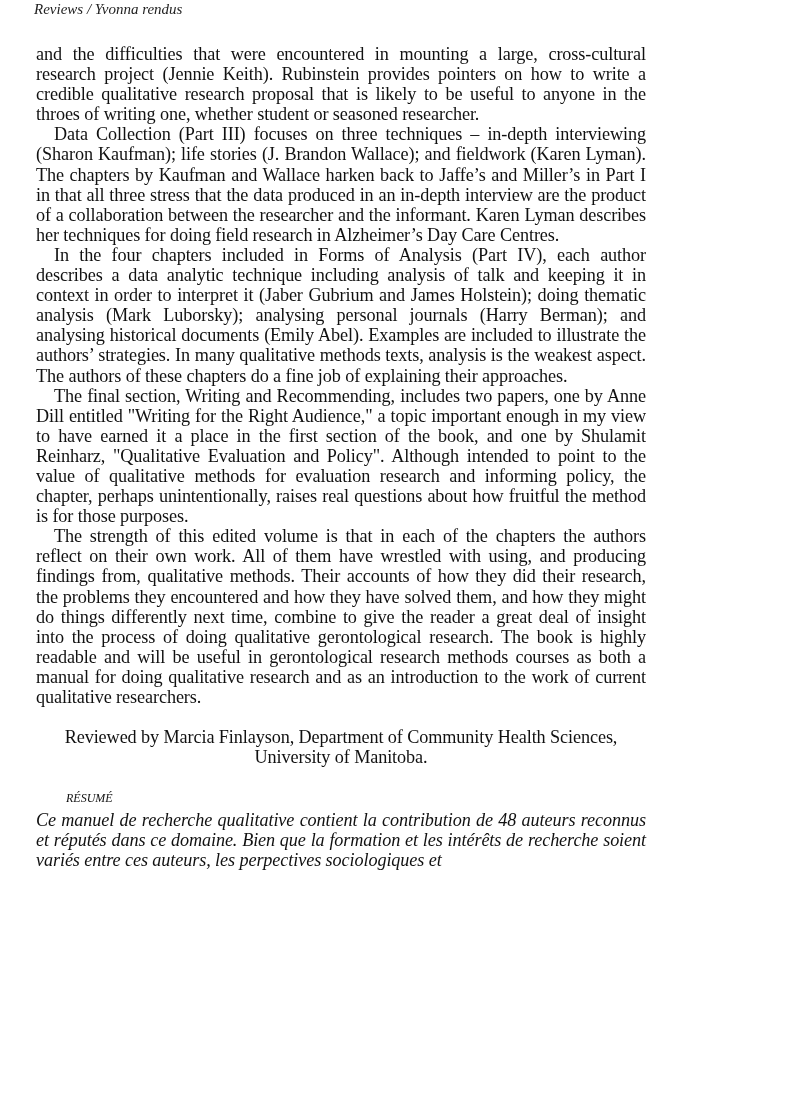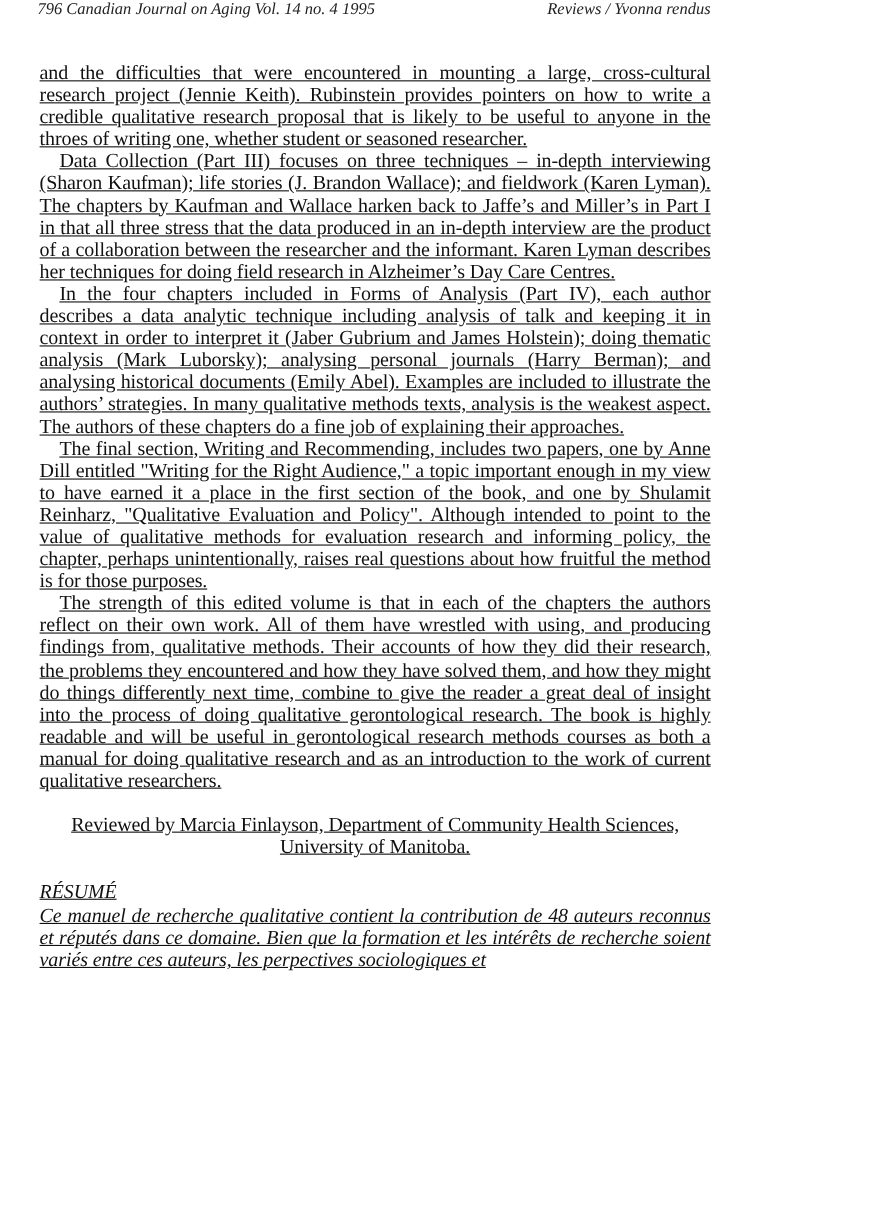--- a/index.html
+++ b/index.html
@@ -8,48 +8,47 @@
       color: #111111;
       font-family: "DejaVu Serif", "Liberation Serif", serif;
     }
     .running-head {
       position: absolute; top: 0px; left: 34px; width: 612px; height: 18px;
       font-family: "Liberation Serif", serif; font-style: italic;
       font-size: 15px; line-height: 18px; color: #222;
       display: flex; justify-content: space-between;
     }
     .page {
-      position: absolute; left: 36px; top: 56px; width: 610px; text-decoration: underline;
+      position: absolute; left: 36px; top: 44px; width: 610px;
     }
     .para {
       font-family: "Liberation Serif", serif;
       font-size: 18.2px; line-height: 20.1px;
       text-align: justify; margin: 0;
       hyphens: manual;
       letter-spacing: -0.1px;
     }
     .para.indent { text-indent: 18px; }
     .citation { margin-top: 89px; }
     .reviewer { margin-top: 20px; text-align: center; }
     .resume-heading {
       margin-top: 21px;
       font-family: "Liberation Serif", serif; font-style: italic;
-      font-size: 18px; line-height: 20px;
+      font-size: 12px; line-height: 20px; margin-left: 30px;
     }
     .resume-text {
       margin-top: 2px;
       font-style: italic;
     }
     b { font-weight: bold; }
   </style>
 </head>
 <body>
 
 <div class="running-head">
-  <span>796  Canadian Journal on Aging Vol. 14 no. 4 1995</span>
   <span>Reviews / Yvonna rendus</span>
 </div>
 
 <div class="page">
   <p class="para">and the difficulties that were encountered in mounting a large, cross-cultural research project (Jennie Keith). Rubinstein provides pointers on how to write a credible qualitative research proposal that is likely to be useful to anyone in the throes of writing one, whether student or seasoned researcher.</p>
   <p class="para indent">Data Collection (Part III) focuses on three techniques – in-depth interviewing (Sharon Kaufman); life stories (J. Brandon Wallace); and fieldwork (Karen Lyman). The chapters by Kaufman and Wallace harken back to Jaffe’s and Miller’s in Part I in that all three stress that the data produced in an in-depth interview are the product of a collaboration between the researcher and the informant. Karen Lyman describes her techniques for doing field research in Alzheimer’s Day Care Centres.</p>
   <p class="para indent">In the four chapters included in Forms of Analysis (Part IV), each author describes a data analytic technique including analysis of talk and keeping it in context in order to interpret it (Jaber Gubrium and James Holstein); doing thematic analysis (Mark Luborsky); analysing personal journals (Harry Berman); and analysing historical documents (Emily Abel). Examples are included to illustrate the authors’ strategies. In many qualitative methods texts, analysis is the weakest aspect. The authors of these chapters do a fine job of explaining their approaches.</p>
   <p class="para indent">The final section, Writing and Recommending, includes two papers, one by Anne Dill entitled "Writing for the Right Audience," a topic important enough in my view to have earned it a place in the first section of the book, and one by Shulamit Reinharz, "Qualitative Evaluation and Policy". Although intended to point to the value of qualitative methods for evaluation research and informing policy, the chapter, perhaps unintentionally, raises real questions about how fruitful the method is for those purposes.</p>
   <p class="para indent">The strength of this edited volume is that in each of the chapters the authors reflect on their own work. All of them have wrestled with using, and producing findings from, qualitative methods. Their accounts of how they did their research, the problems they encountered and how they have solved them, and how they might do things differently next time, combine to give the reader a great deal of insight into the process of doing qualitative gerontological research. The book is highly readable and will be useful in gerontological research methods courses as both a manual for doing qualitative research and as an introduction to the work of current qualitative researchers.</p>
 

